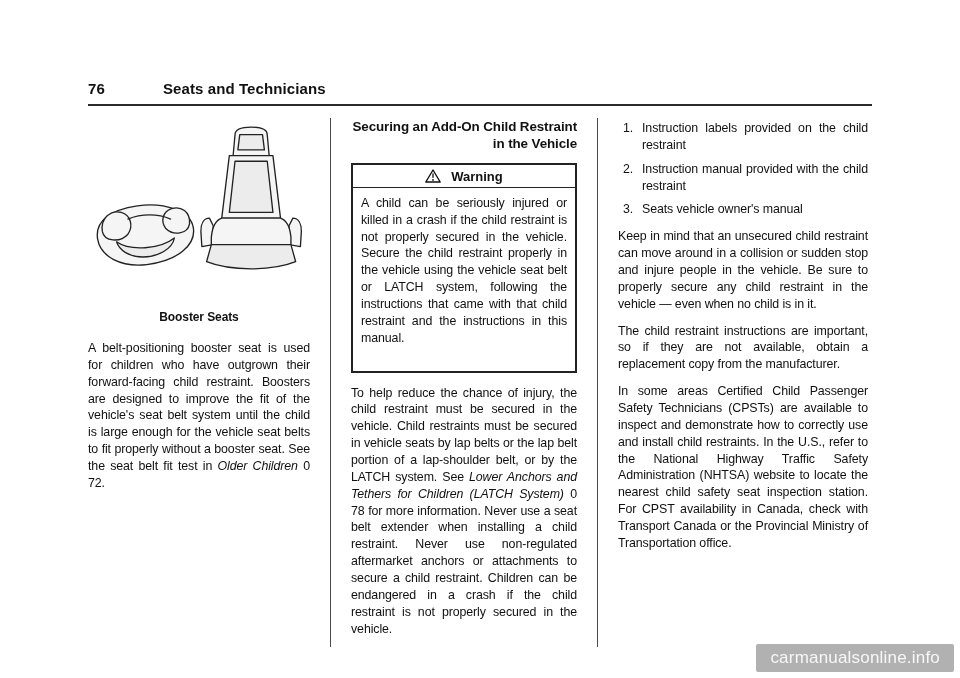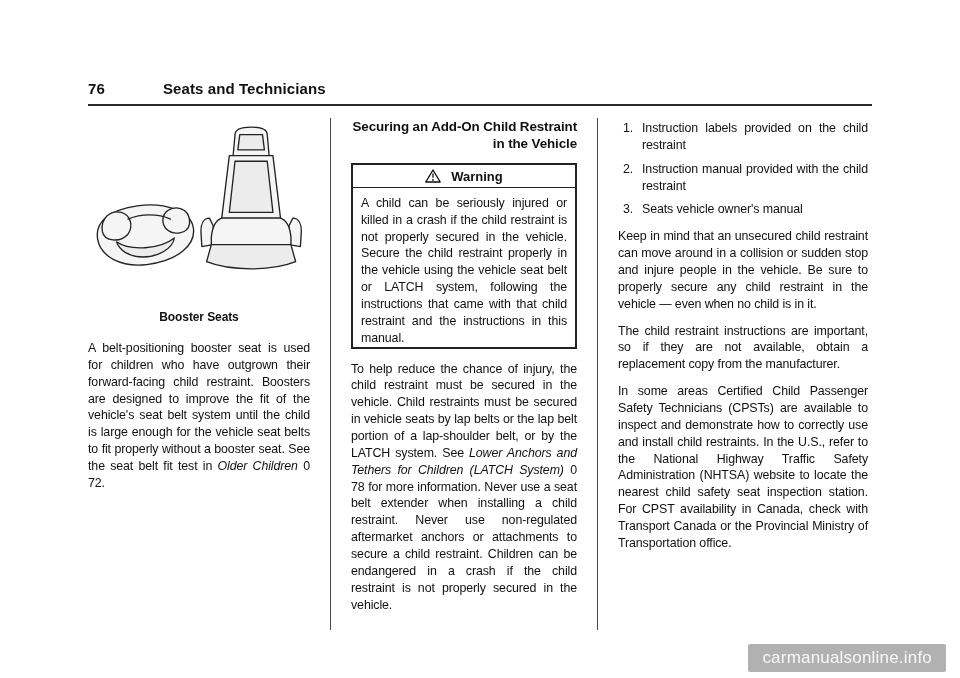--- a/index.html
+++ b/index.html
@@ -45,27 +45,27 @@
   .warning-box {
     border:2px solid #222; margin-bottom:12px; background:#fff;
   }
   .warning-header {
     display:flex; align-items:center; justify-content:center; gap:10px;
     font-weight:bold; font-size:13px;
     padding:4px 6px 3px 6px;
     border-bottom:1.5px solid #222;
   }
   .warning-header svg { display:block; }
-  .warning-body { padding:7px 8px 0 8px; margin-bottom:0; }
+  .warning-body { padding:7px 8px 24px 8px; margin-bottom:0; }
   .ref-italic { font-style:italic; }
   .num-list { list-style:none; margin:2px 0 10px 0; }
   .num-list li { position:relative; padding-left:24px; margin-bottom:7px; }
   .num-list .li-num { position:absolute; left:5px; }
   .watermark {
-    position:absolute; right:14px; bottom:6px;
+    position:absolute; right:6px; bottom:6px;
     background:rgba(125,125,125,0.6);
     color:#f7f7f7; font-size:17px; letter-spacing:0.2px;
     padding:4px 14px; border-radius:2px;
   }
 </style>
 </head>
 <body>
 
 <div class="page">
 

